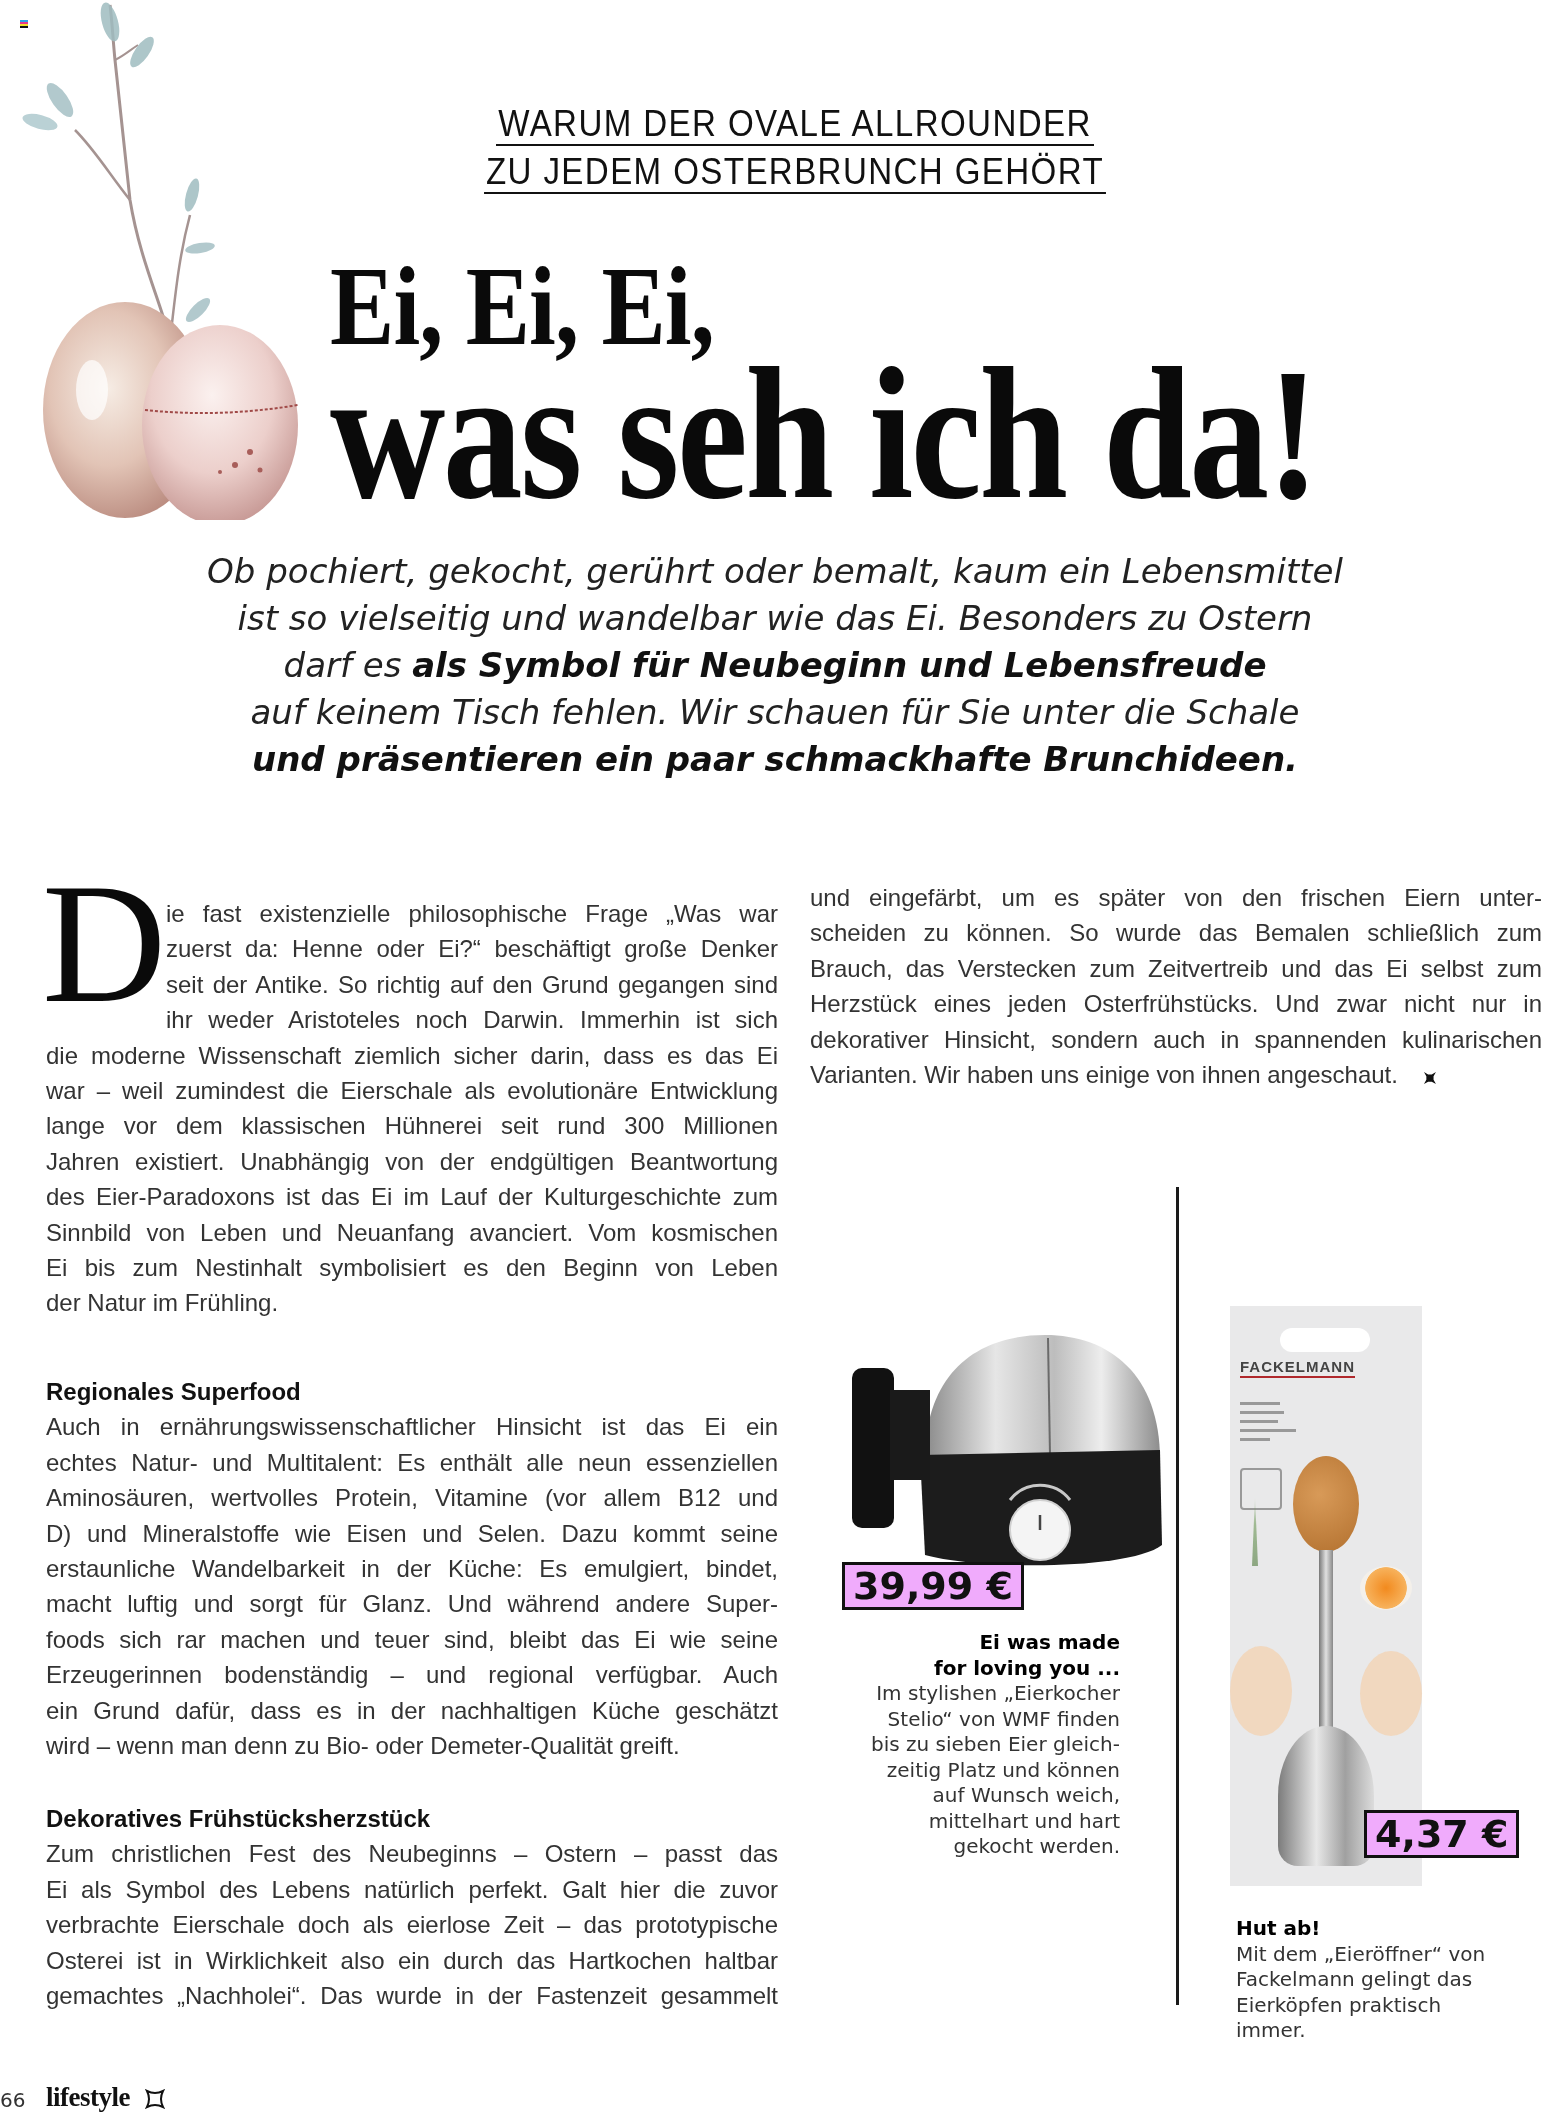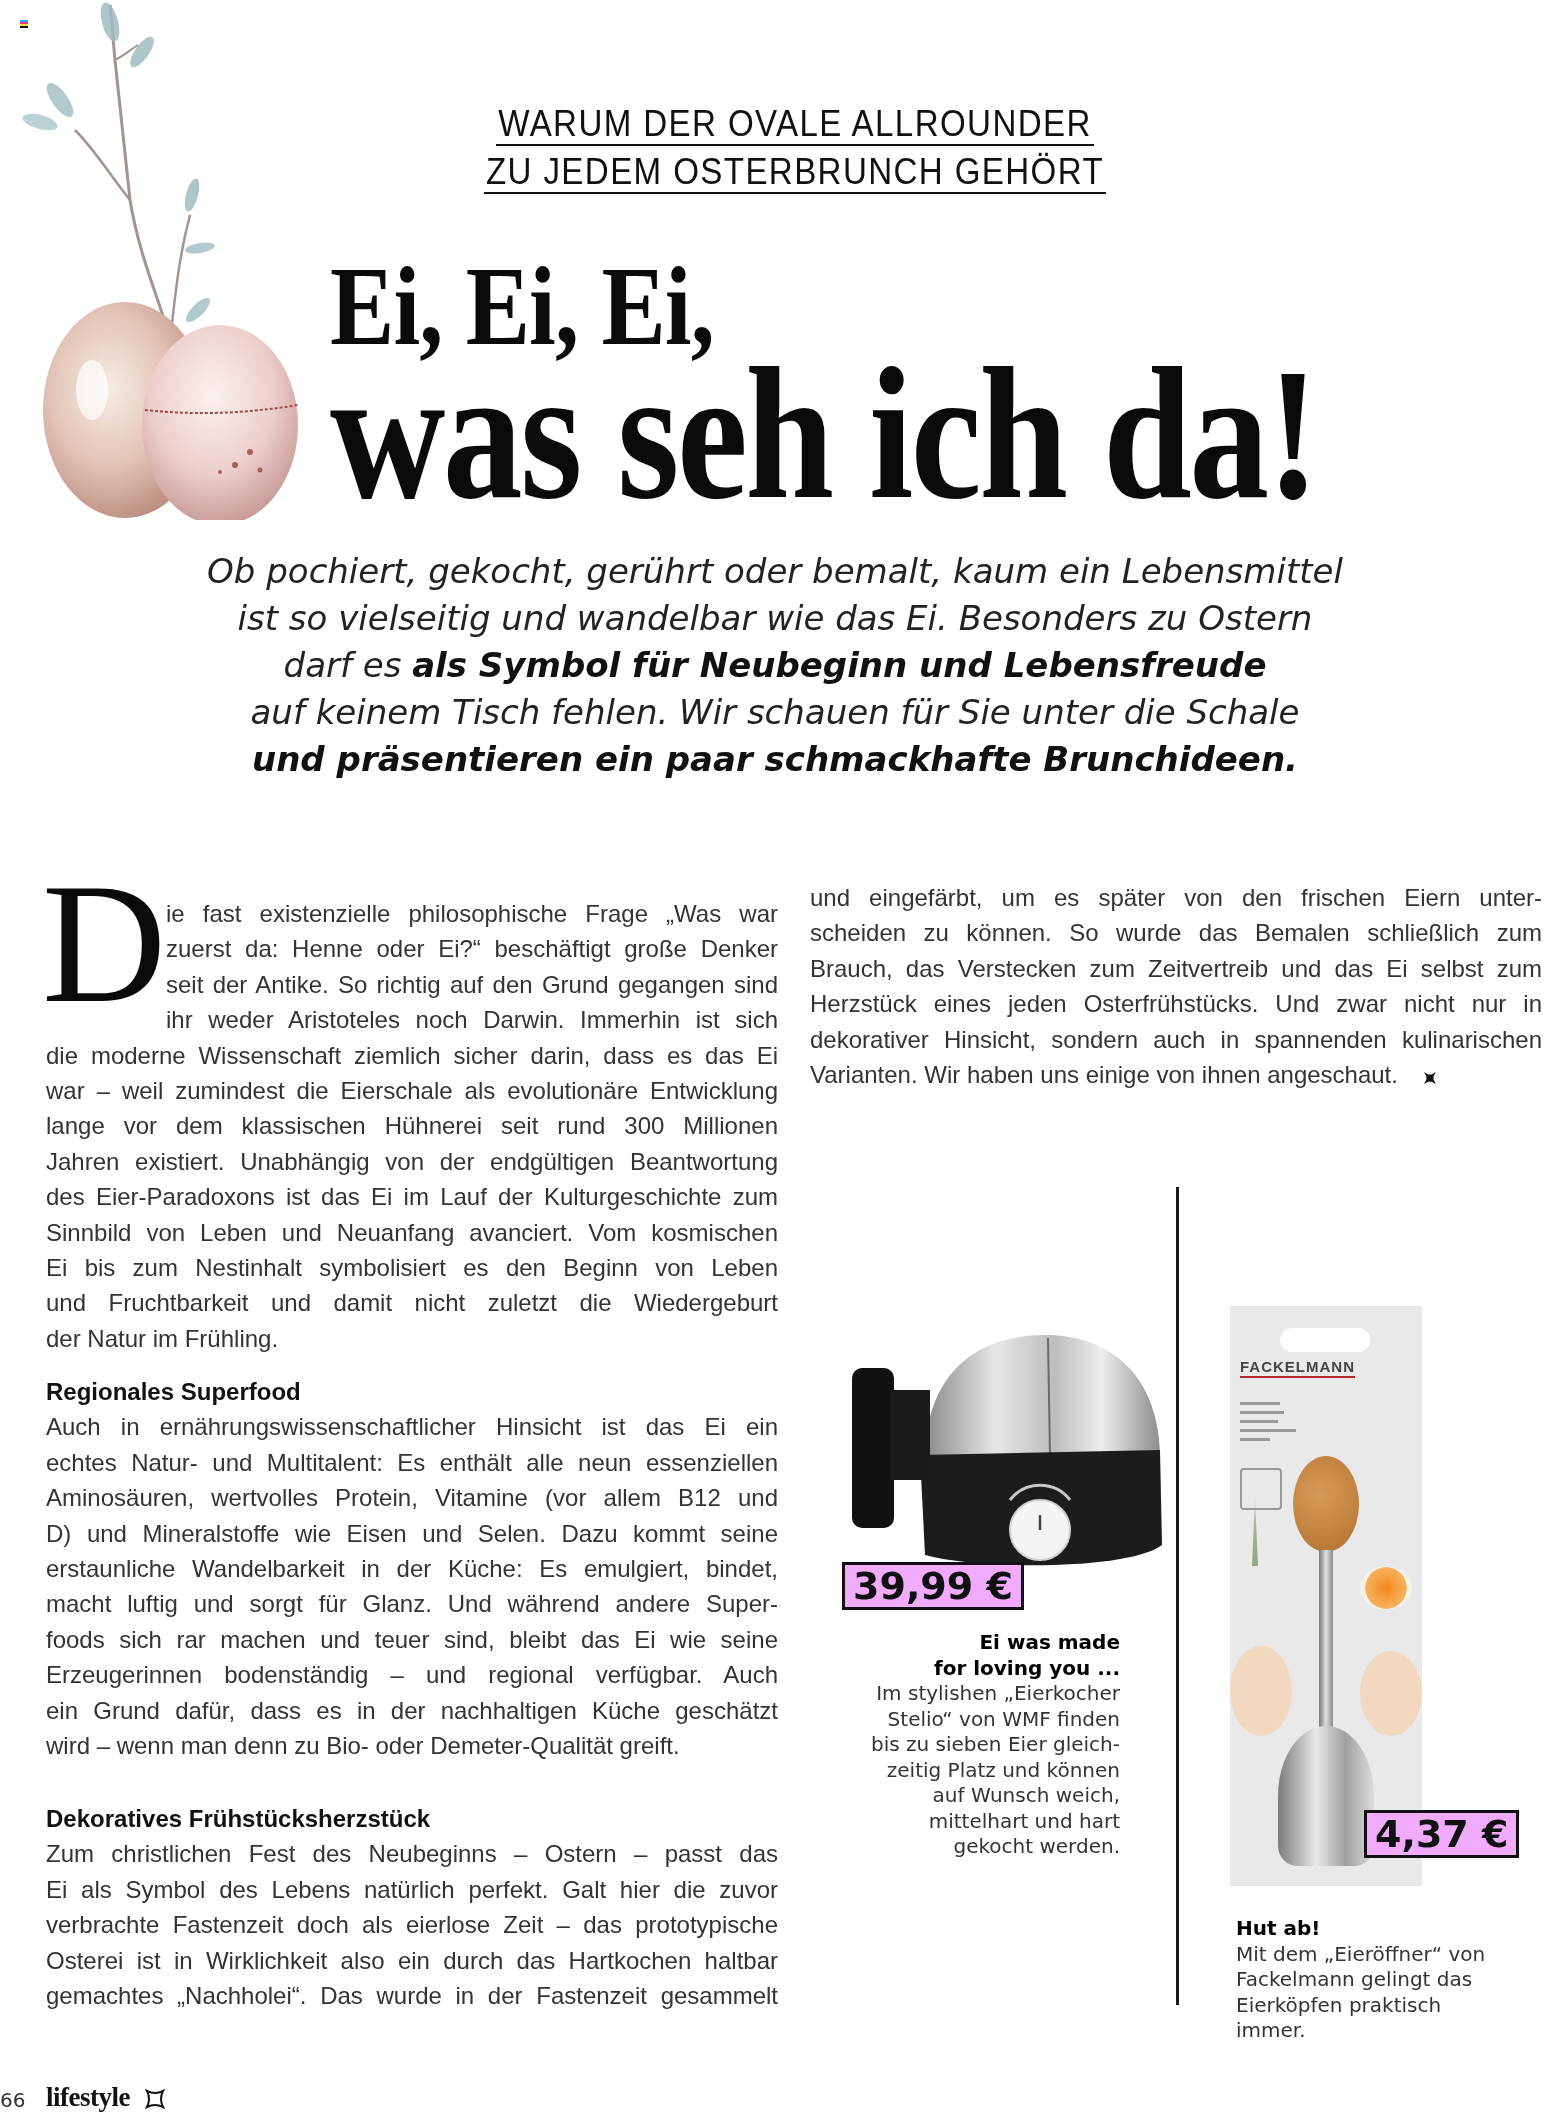--- a/index.html
+++ b/index.html
@@ -112,21 +112,20 @@
   <span class="line" style="padding-left:120px">zuerst da: Henne oder Ei?“ beschäftigt große Denker</span>
   <span class="line" style="padding-left:120px">seit der Antike. So richtig auf den Grund gegangen sind</span>
   <span class="line" style="padding-left:120px">ihr weder Aristoteles noch Darwin. Immerhin ist sich</span>
   <span class="line">die moderne Wissenschaft ziemlich sicher darin, dass es das Ei</span>
   <span class="line">war – weil zumindest die Eierschale als evolutionäre Entwicklung</span>
   <span class="line">lange vor dem klassischen Hühnerei seit rund 300 Millionen</span>
   <span class="line">Jahren existiert. Unabhängig von der endgültigen Beantwortung</span>
   <span class="line">des Eier-Paradoxons ist das Ei im Lauf der Kulturgeschichte zum</span>
   <span class="line">Sinnbild von Leben und Neuanfang avanciert. Vom kosmischen</span>
   <span class="line">Ei bis zum Nestinhalt symbolisiert es den Beginn von Leben</span>
-  <span class="line">und Fruchtbarkeit und damit nicht zuletzt die Wiedergeburt</span>
   <span class="line last">der Natur im Frühling.</span>
 </div>
 
 <div class="abs body col1" style="top:1374px">
   <span class="line last subhead">Regionales Superfood</span>
   <span class="line">Auch in ernährungswissenschaftlicher Hinsicht ist das Ei ein</span>
   <span class="line">echtes Natur- und Multitalent: Es enthält alle neun essenziellen</span>
   <span class="line">Aminosäuren, wertvolles Protein, Vitamine (vor allem B12 und</span>
   <span class="line">D) und Mineralstoffe wie Eisen und Selen. Dazu kommt seine</span>
   <span class="line">erstaunliche Wandelbarkeit in der Küche: Es emulgiert, bindet,</span>
@@ -134,21 +133,21 @@
   <span class="line">foods sich rar machen und teuer sind, bleibt das Ei wie seine</span>
   <span class="line">Erzeugerinnen bodenständig – und regional verfügbar. Auch</span>
   <span class="line">ein Grund dafür, dass es in der nachhaltigen Küche geschätzt</span>
   <span class="line last">wird – wenn man denn zu Bio- oder Demeter-Qualität greift.</span>
 </div>
 
 <div class="abs body col1" style="top:1801px">
   <span class="line last subhead">Dekoratives Frühstücksherzstück</span>
   <span class="line">Zum christlichen Fest des Neubeginns – Ostern – passt das</span>
   <span class="line">Ei als Symbol des Lebens natürlich perfekt. Galt hier die zuvor</span>
-  <span class="line">verbrachte Fastenzeit doch als eierlose Zeit – das prototypische</span>
+  <span class="line">verbrachte Eierschale doch als eierlose Zeit – das prototypische</span>
   <span class="line">Osterei ist in Wirklichkeit also ein durch das Hartkochen haltbar</span>
   <span class="line">gemachtes „Nachholei“. Das wurde in der Fastenzeit gesammelt</span>
 </div>
 
 <div class="abs body col2" style="top:880px">
   <span class="line">und eingefärbt, um es später von den frischen Eiern unter-</span>
   <span class="line">scheiden zu können. So wurde das Bemalen schließlich zum</span>
   <span class="line">Brauch, das Verstecken zum Zeitvertreib und das Ei selbst zum</span>
   <span class="line">Herzstück eines jeden Osterfrühstücks. Und zwar nicht nur in</span>
   <span class="line">dekorativer Hinsicht, sondern auch in spannenden kulinarischen</span>

